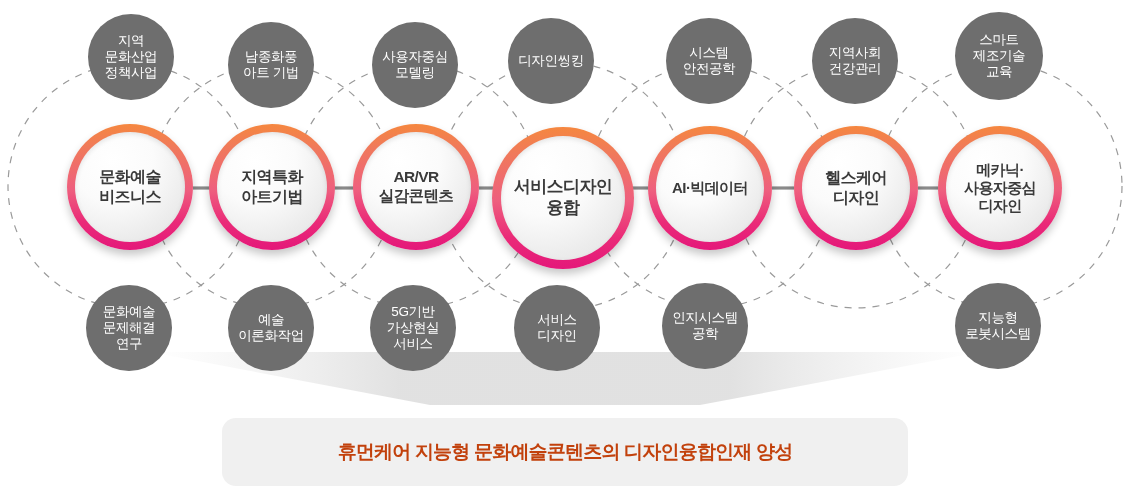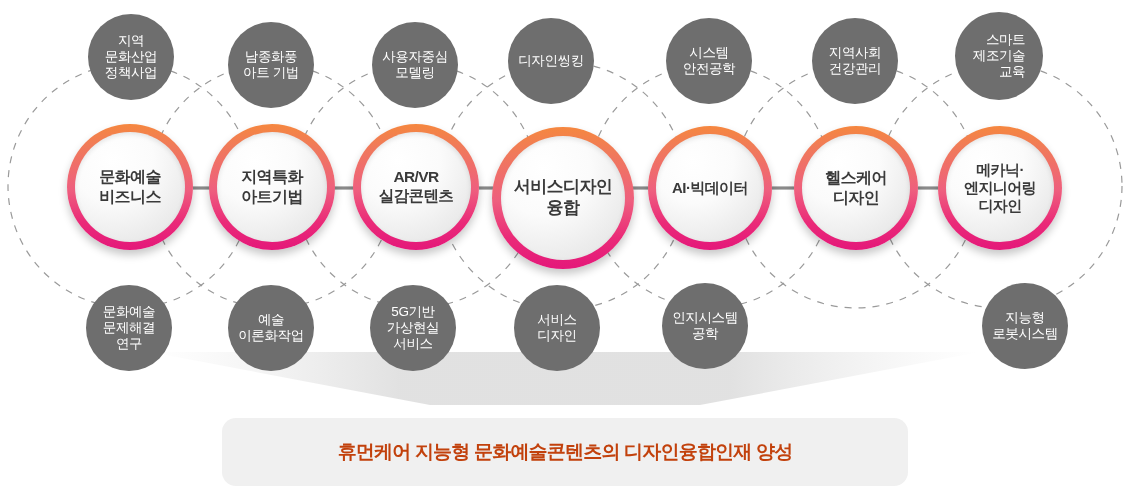--- a/index.html
+++ b/index.html
@@ -138,21 +138,21 @@
   </div>
   <div class="node sat" style="left:666px;top:18px;width:86px;height:86px;">
     <span class="lbl" style="white-space:pre-line;">시스템
 안전공학</span>
   </div>
   <div class="node sat" style="left:812px;top:18px;width:86px;height:86px;">
     <span class="lbl" style="white-space:pre-line;">지역사회
 건강관리</span>
   </div>
   <div class="node sat" style="left:955px;top:12px;width:88px;height:88px;">
-    <span class="lbl" style="white-space:pre-line;text-align:right;">스마트
+    <span class="lbl" style="white-space:pre-line;">스마트
 제조기술
 교육</span>
   </div>
 
   <div class="node main" style="left:67px;top:124px;width:126px;height:126px;">
     <div class="ring"></div>
     <div class="inner" style="left:8px;top:8px;right:8px;bottom:8px;">
       <span class="lbl" style="font-size:16px;">문화예술
 비즈니스</span>
     </div>
@@ -194,21 +194,21 @@
     <div class="inner" style="left:8px;top:8px;right:8px;bottom:8px;">
       <span class="lbl" style="font-size:16px;">헬스케어
 디자인</span>
     </div>
   </div>
 
   <div class="node main" style="left:938px;top:126px;width:124px;height:124px;">
     <div class="ring"></div>
     <div class="inner" style="left:8px;top:8px;right:8px;bottom:8px;">
       <span class="lbl" style="font-size:15px;">메카닉·
-엔지니어링
+사용자중심
 디자인</span>
     </div>
   </div>
 
   <div class="node sat" style="left:86px;top:285px;width:86px;height:86px;">
     <span class="lbl" style="white-space:pre-line;">문화예술
 문제해결
 연구</span>
   </div>
   <div class="node sat" style="left:228px;top:285px;width:86px;height:86px;">
@@ -221,21 +221,21 @@
 서비스</span>
   </div>
   <div class="node sat" style="left:514px;top:285px;width:86px;height:86px;">
     <span class="lbl" style="white-space:pre-line;">서비스
 디자인</span>
   </div>
   <div class="node sat" style="left:662px;top:283px;width:86px;height:86px;justify-content:center;">
     <span class="lbl" style="white-space:pre-line;">인지시스템
 공학</span>
   </div>
-  <div class="node sat" style="left:982px;top:283px;width:86px;height:86px;">
+  <div class="node sat" style="left:955px;top:283px;width:86px;height:86px;">
     <span class="lbl" style="white-space:pre-line;">지능형
 로봇시스템</span>
   </div>
 
   <div id="banner">
     <span class="btext">휴먼케어 지능형 문화예술콘텐츠의 디자인융합인재 양성</span>
   </div>
 
 </div>
 

